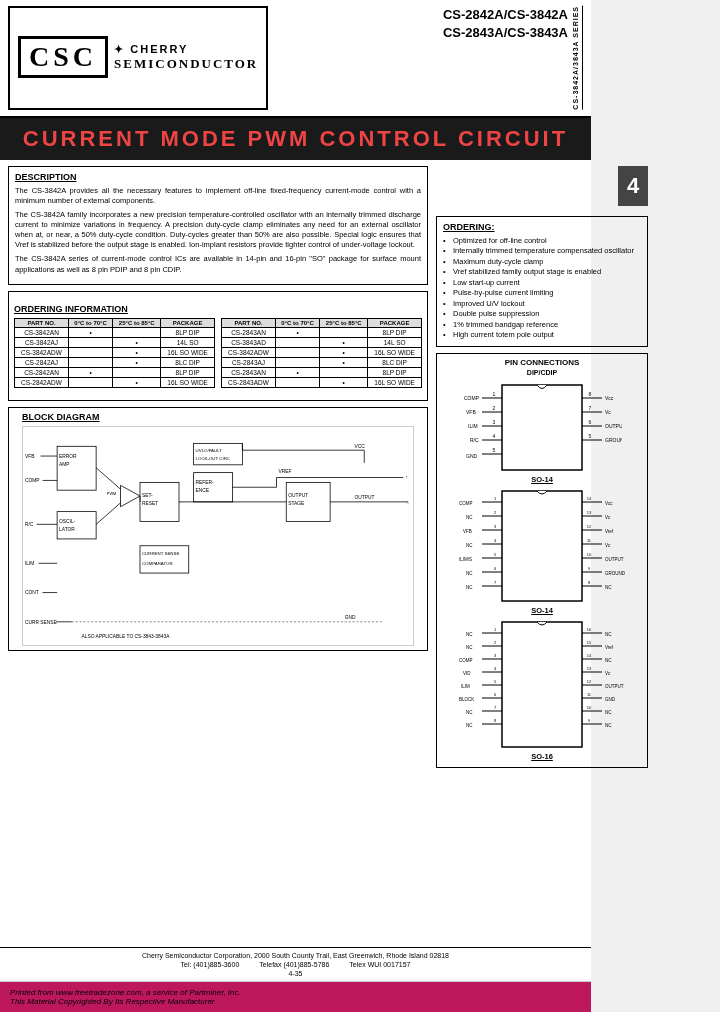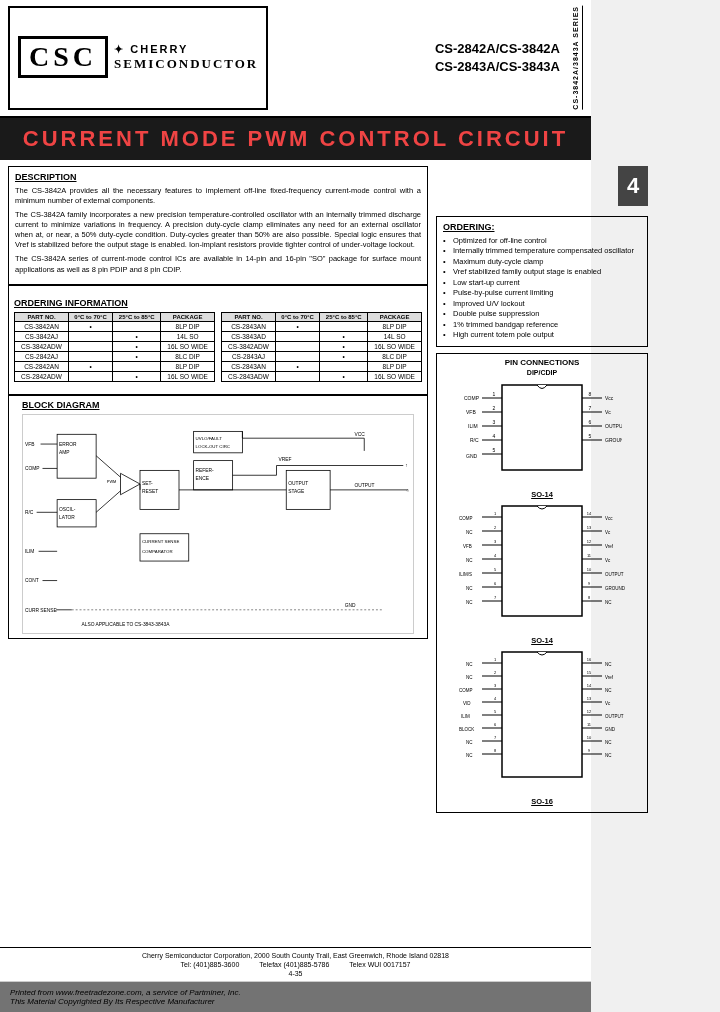--- a/index.html
+++ b/index.html
@@ -41,23 +41,21 @@
       font-family: 'Times New Roman', serif;
       letter-spacing: 4px;
       border: 3px solid #000;
       padding: 2px 8px;
       display: inline-block;
       margin-bottom: 2px;
     }
     .part-numbers {
       display: flex;
       flex-direction: column;
-      justify-content: center;
       margin-left: auto;
-      margin-right: 8px;
       text-align: center;
     }
     .part-numbers span {
       font-size: 13px;
       font-weight: bold;
       display: block;
       line-height: 1.4;
     }
     .side-label {
       writing-mode: vertical-rl;
@@ -85,20 +83,21 @@
     .main-content {
       display: flex;
       flex: 1;
       padding: 6px 8px;
       gap: 8px;
     }
     .left-column {
       flex: 0 0 420px;
       display: flex;
       flex-direction: column;
+      gap: 6px;
     }
     .right-column {
       flex: 1;
       display: flex;
       flex-direction: column;
       gap: 6px;
     }
     
     .section-box {
       border: 1px solid #000;
@@ -207,21 +206,21 @@
       margin-bottom: 4px;
     }
     
     .footer {
       border-top: 1px solid #000;
       text-align: center;
       padding: 4px;
       font-size: 7px;
     }
     .footer-print {
-      background: #737373;
+      background: #be185d;
       padding: 6px 10px;
       font-size: 8px;
       font-style: italic;
       border-top: 1px solid #ccc;
       text-align: left;
     }
     .right-side-badge {
       display: flex;
       flex-direction: column;
       margin-left: 4px;
@@ -229,21 +228,21 @@
     
     .bd-svg {
       width: 100%;
       height: 220px;
     }
     
     .pin-ic-area {
       display: flex;
       flex-direction: column;
       align-items: center;
-      gap: 15px;
+      gap: 0;
     }
     .pkg-label {
       font-size: 7.5px;
       font-weight: bold;
       text-decoration: underline;
       margin-bottom: 2px;
     }
   </style>
 </head>
 <body>

